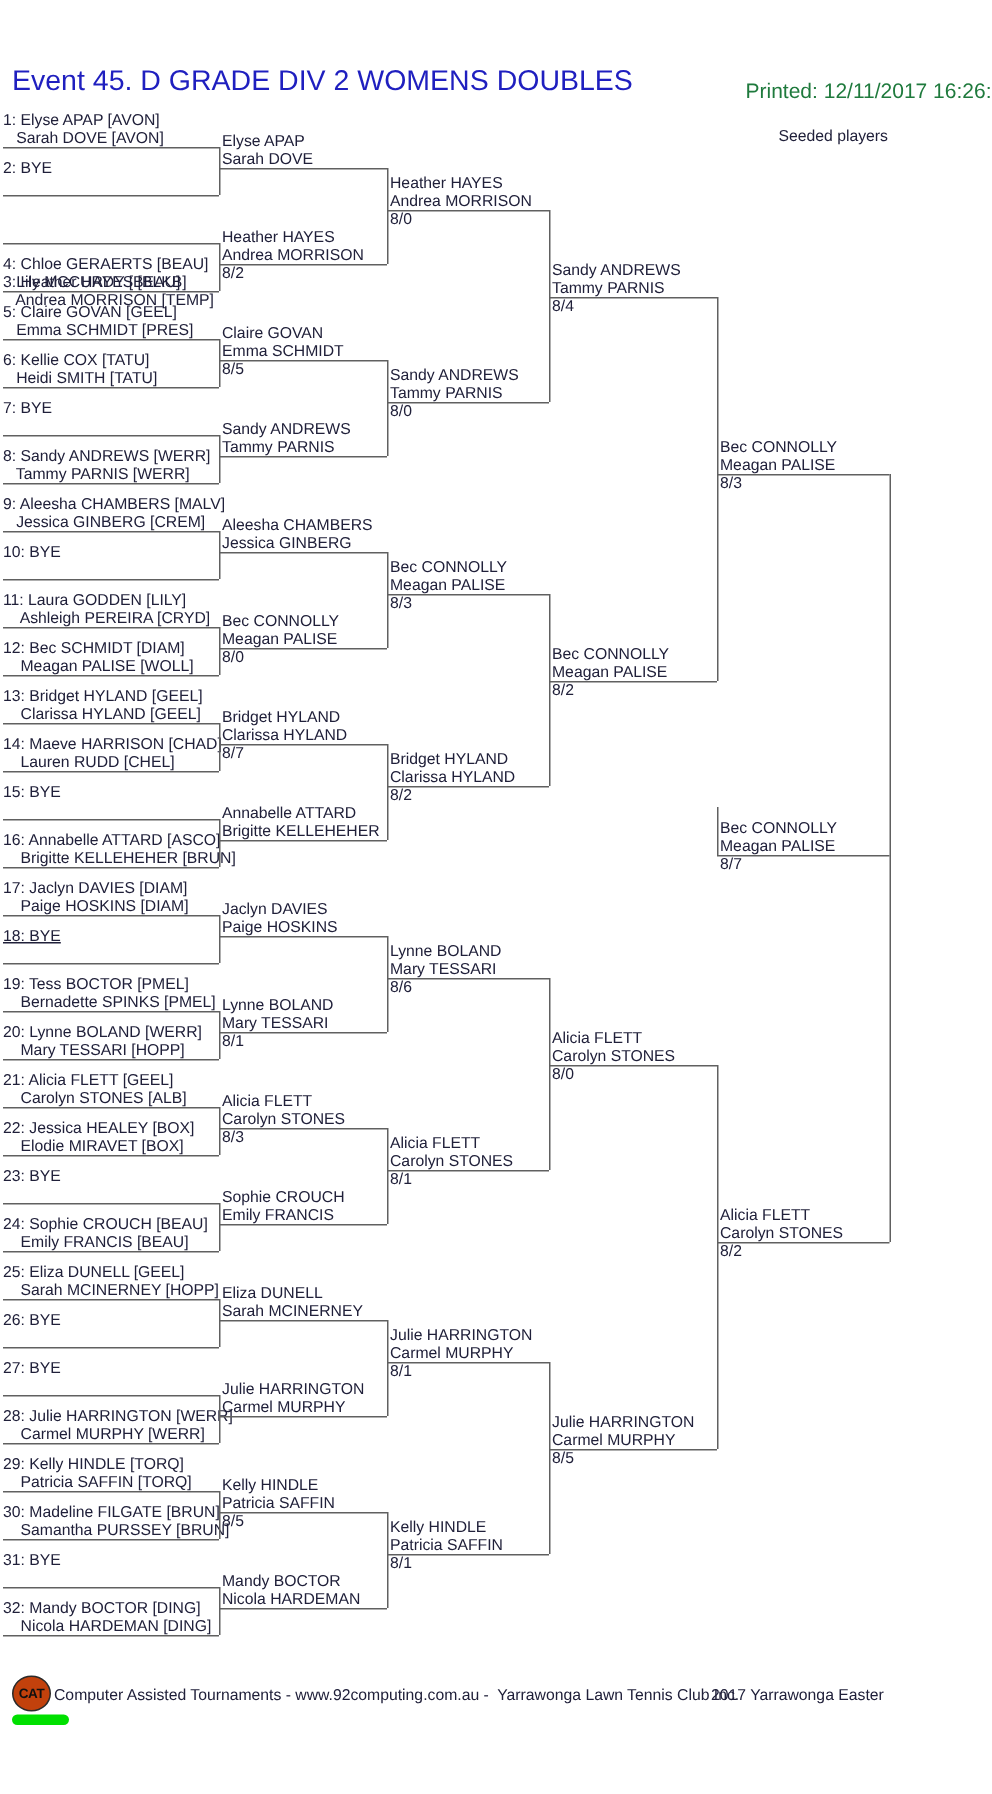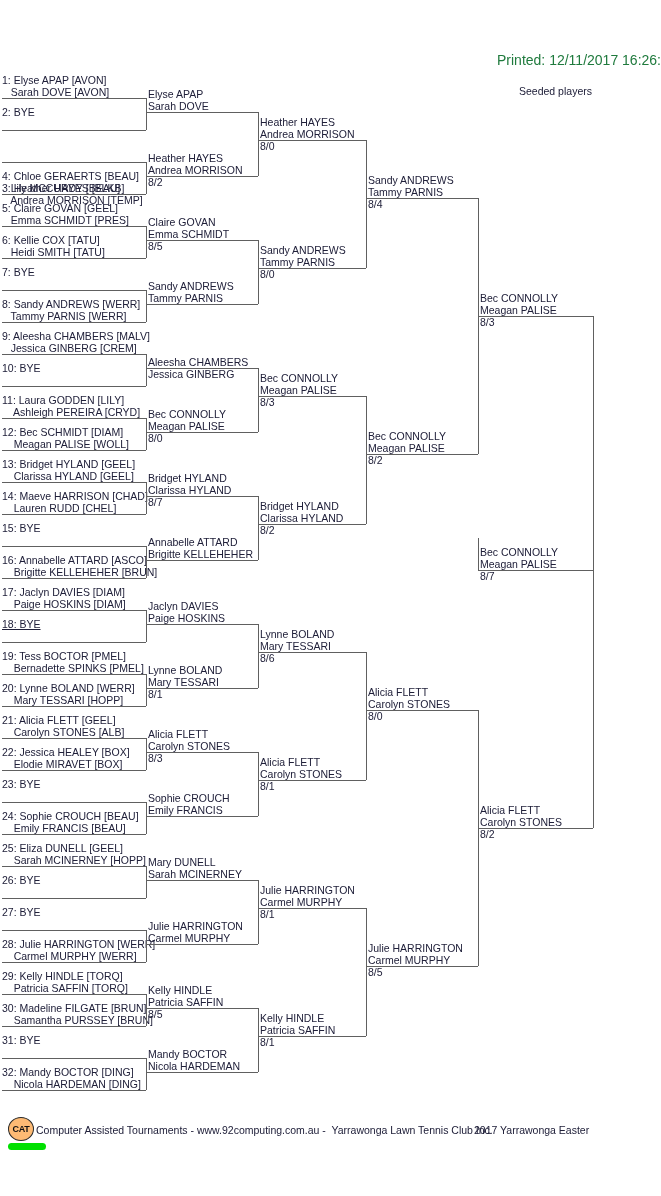--- a/index.html
+++ b/index.html
@@ -45,38 +45,39 @@
   .footer-text{
     position:absolute;left:36px;top:1124px;
     font-size:10.5px;color:#20203a;white-space:pre;
   }
   .footer-right{
     position:absolute;left:474px;top:1124px;
     font-size:10.5px;color:#20203a;white-space:pre;
   }
   .cat-logo{
     position:absolute;left:8px;top:1117px;width:26px;height:24px;
-    background:#fdba74;border:1px solid #2a2a2a;border-radius:50%;
+    background:#c2410c;border:1px solid #2a2a2a;border-radius:50%;
     box-sizing:border-box;
   }
   .cat-logo span{
     display:block;text-align:center;font-size:9px;line-height:22px;
     color:#101010;font-weight:bold;letter-spacing:-0.3px;
   }
   .green-bar{
     position:absolute;left:8px;top:1143px;width:38px;height:7px;
     background:#00e000;border-radius:4px;
   }
 </style>
 </head>
 <body>
 
 <div id="sheet">
 
 
+  <div class="event-title">Event 45. D GRADE DIV 2 WOMENS DOUBLES</div>
 
   <div class="printed">Printed: 12/11/2017 16:26:01</div>
 
   <div class="seeded-label">Seeded players</div>
 
   <div id="bracket-layer">
       <div class="entry" style="left: 2px; top: 74px;"><span class="ln">1: Elyse APAP [AVON]</span><span class="ln">   Sarah DOVE [AVON]</span></div>
       <div class="entry" style="left: 2px; top: 106px;"><span class="ln">2: BYE</span></div>
       <div class="entry" style="left: 2px; top: 138px; margin-top: 44px;"><span class="ln">3: Heather HAYES [BLKB]</span><span class="ln">   Andrea MORRISON [TEMP]</span></div>
       <div class="entry" style="left: 2px; top: 170px;"><span class="ln">4: Chloe GERAERTS [BEAU]</span><span class="ln">   Lily MCCURDY [BEAU]</span></div>
@@ -153,29 +154,29 @@
       <div class="hline" style="left: 2px; top: 994px; width: 144px;"></div>
       <div class="hline" style="left: 2px; top: 1026px; width: 144px;"></div>
       <div class="vline" style="left: 146px; top: 994px; height: 32px;"></div>
       <div class="hline" style="left: 2px; top: 1058px; width: 144px;"></div>
       <div class="hline" style="left: 2px; top: 1090px; width: 144px;"></div>
       <div class="vline" style="left: 146px; top: 1058px; height: 32px;"></div>
       <div class="entry" style="left: 148px; top: 88px;"><span class="ln">Elyse APAP</span><span class="ln">Sarah DOVE</span></div>
       <div class="entry" style="left: 148px; top: 152px;"><span class="ln">Heather HAYES</span><span class="ln">Andrea MORRISON</span><span class="score">8/2</span></div>
       <div class="entry" style="left: 148px; top: 216px;"><span class="ln">Claire GOVAN</span><span class="ln">Emma SCHMIDT</span><span class="score">8/5</span></div>
       <div class="entry" style="left: 148px; top: 280px;"><span class="ln">Sandy ANDREWS</span><span class="ln">Tammy PARNIS</span></div>
-      <div class="entry" style="left: 148px; top: 344px; margin-top: 12px;"><span class="ln">Aleesha CHAMBERS</span><span class="ln">Jessica GINBERG</span></div>
+      <div class="entry" style="left: 148px; top: 344px;"><span class="ln">Aleesha CHAMBERS</span><span class="ln">Jessica GINBERG</span></div>
       <div class="entry" style="left: 148px; top: 408px;"><span class="ln">Bec CONNOLLY</span><span class="ln">Meagan PALISE</span><span class="score">8/0</span></div>
       <div class="entry" style="left: 148px; top: 472px;"><span class="ln">Bridget HYLAND</span><span class="ln">Clarissa HYLAND</span><span class="score">8/7</span></div>
       <div class="entry" style="left: 148px; top: 536px;"><span class="ln">Annabelle ATTARD</span><span class="ln">Brigitte KELLEHEHER</span></div>
       <div class="entry" style="left: 148px; top: 600px;"><span class="ln">Jaclyn DAVIES</span><span class="ln">Paige HOSKINS</span></div>
       <div class="entry" style="left: 148px; top: 664px;"><span class="ln">Lynne BOLAND</span><span class="ln">Mary TESSARI</span><span class="score">8/1</span></div>
       <div class="entry" style="left: 148px; top: 728px;"><span class="ln">Alicia FLETT</span><span class="ln">Carolyn STONES</span><span class="score">8/3</span></div>
       <div class="entry" style="left: 148px; top: 792px;"><span class="ln">Sophie CROUCH</span><span class="ln">Emily FRANCIS</span></div>
-      <div class="entry" style="left: 148px; top: 856px;"><span class="ln">Mary DUNELL</span><span class="ln">Sarah MCINERNEY</span></div>
+      <div class="entry" style="left: 148px; top: 856px;"><span class="ln">Eliza DUNELL</span><span class="ln">Sarah MCINERNEY</span></div>
       <div class="entry" style="left: 148px; top: 920px;"><span class="ln">Julie HARRINGTON</span><span class="ln">Carmel MURPHY</span></div>
       <div class="entry" style="left: 148px; top: 984px;"><span class="ln">Kelly HINDLE</span><span class="ln">Patricia SAFFIN</span><span class="score">8/5</span></div>
       <div class="entry" style="left: 148px; top: 1048px;"><span class="ln">Mandy BOCTOR</span><span class="ln">Nicola HARDEMAN</span></div>
       <div class="hline" style="left: 146px; top: 112px; width: 112px;"></div>
       <div class="hline" style="left: 146px; top: 176px; width: 112px;"></div>
       <div class="vline" style="left: 258px; top: 112px; height: 64px;"></div>
       <div class="hline" style="left: 146px; top: 240px; width: 112px;"></div>
       <div class="hline" style="left: 146px; top: 304px; width: 112px;"></div>
       <div class="vline" style="left: 258px; top: 240px; height: 64px;"></div>
       <div class="hline" style="left: 146px; top: 368px; width: 112px;"></div>

